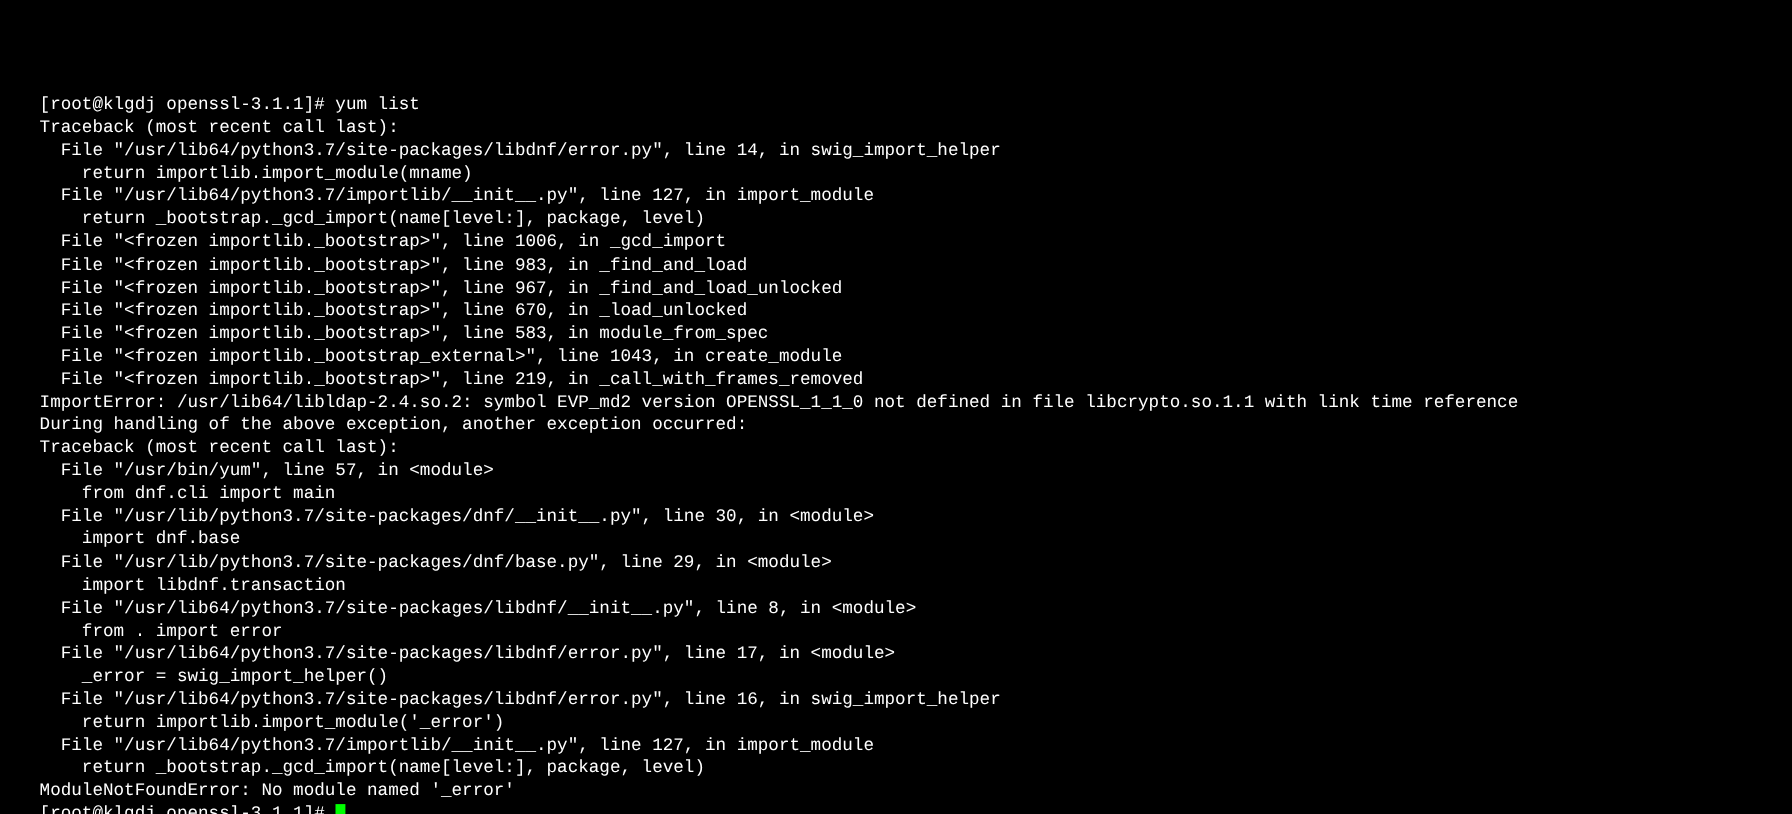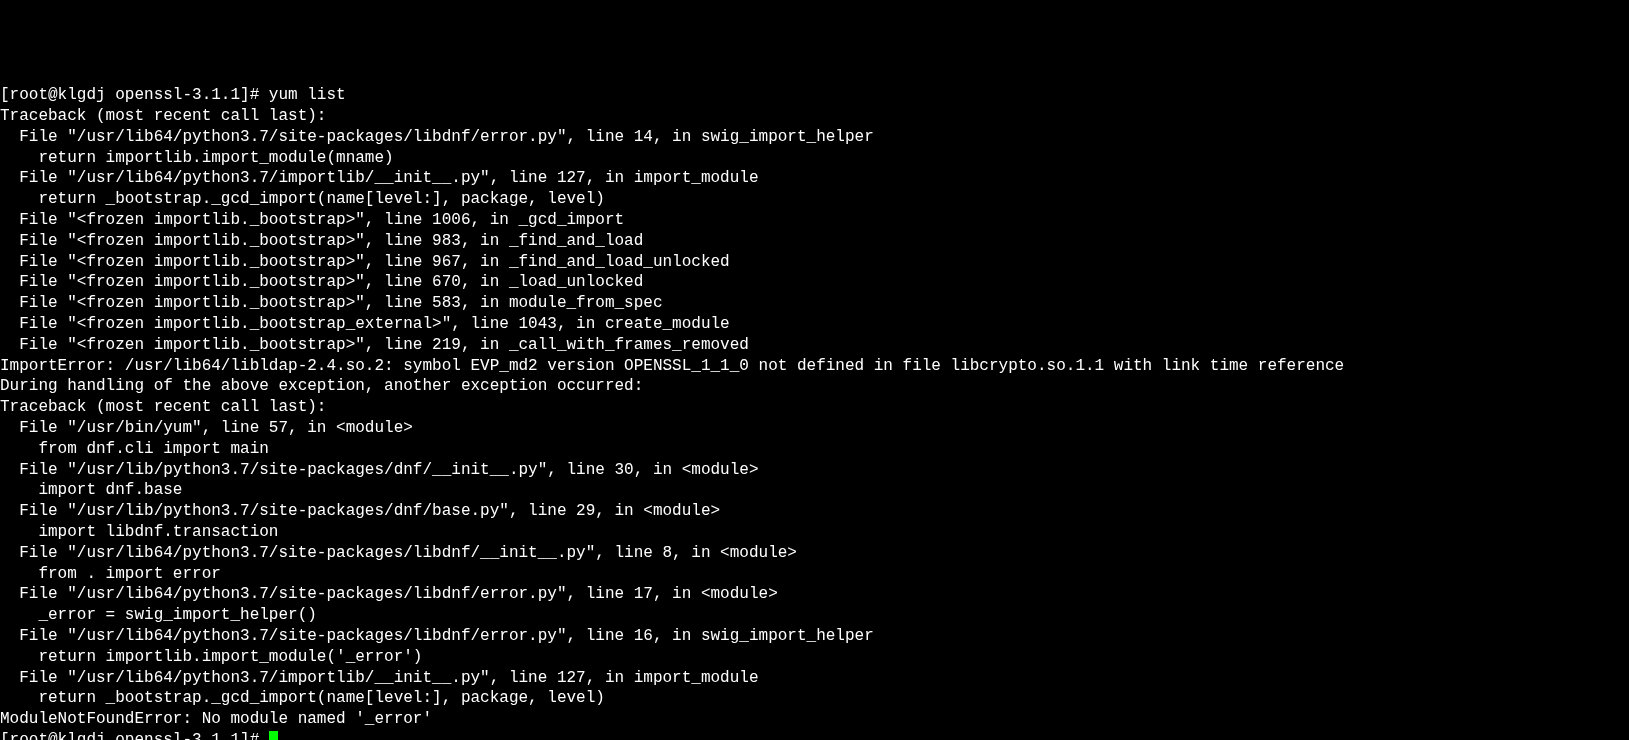--- a/index.html
+++ b/index.html
@@ -11,20 +11,21 @@
       font-size: 16px;
       line-height: 1.3;
       white-space: pre;
       overflow: hidden;
     }
     .terminal {
       padding: 2px 0;
     }
     .line {
       display: block;
+      margin-left: 36px;
     }
     .cursor {
       display: inline-block;
       width: 9px;
       height: 18px;
       background-color: #00ff00;
       vertical-align: text-bottom;
     }
   </style>
 </head>

